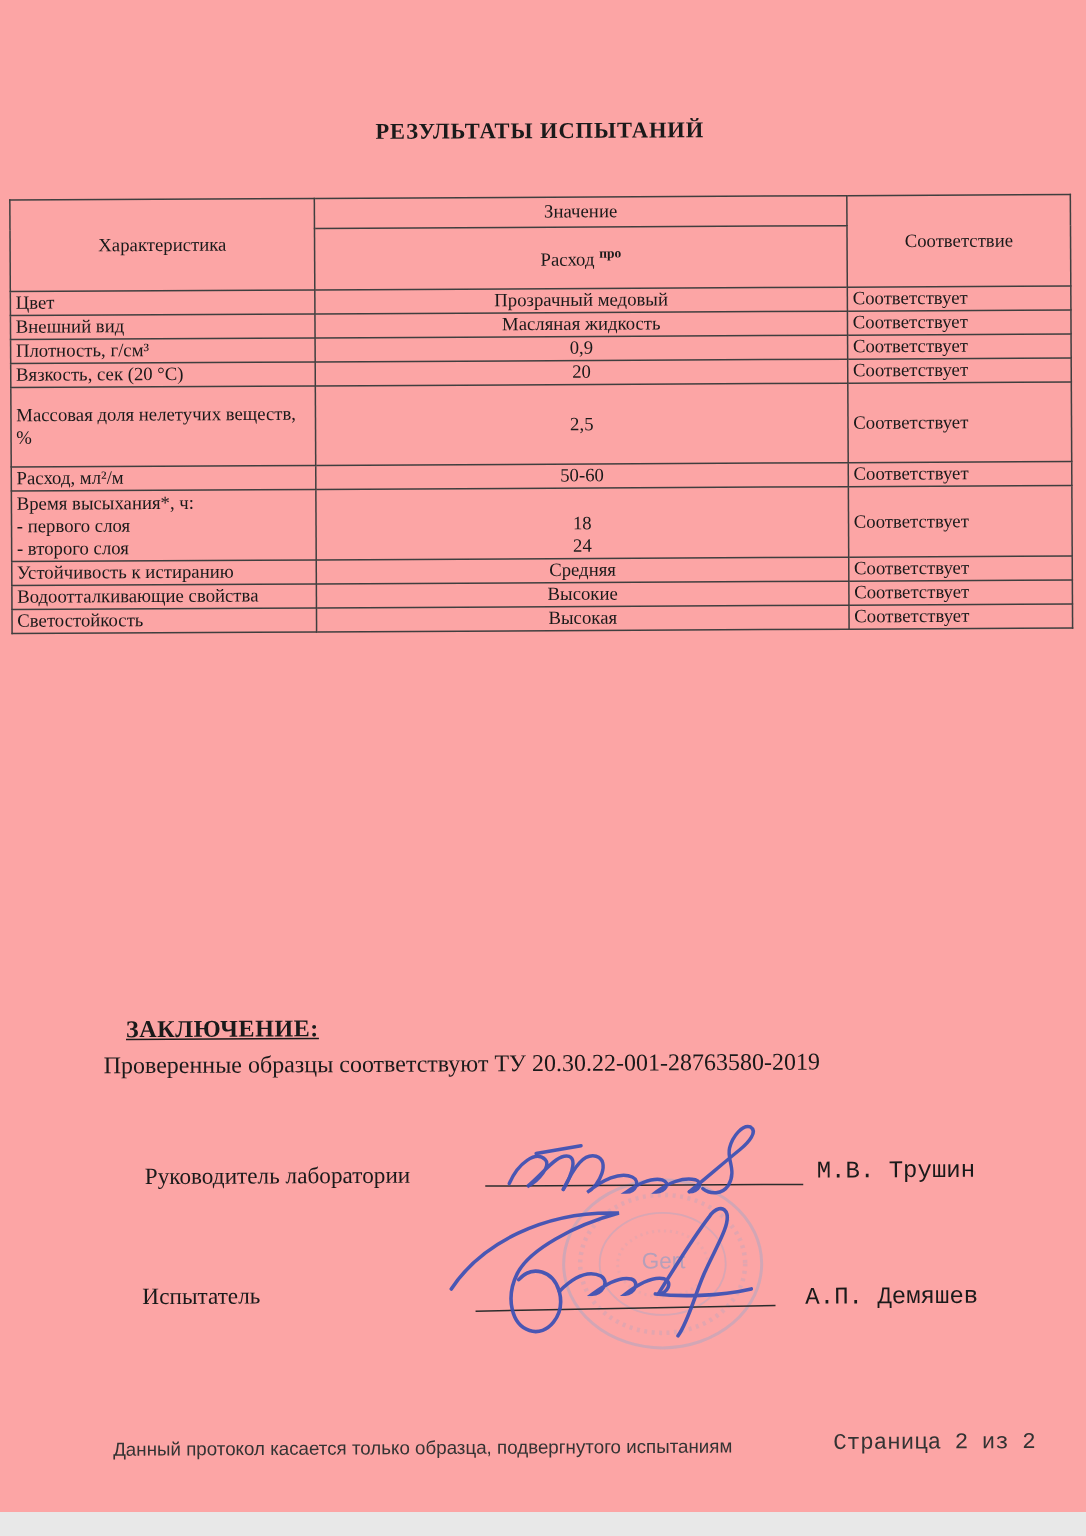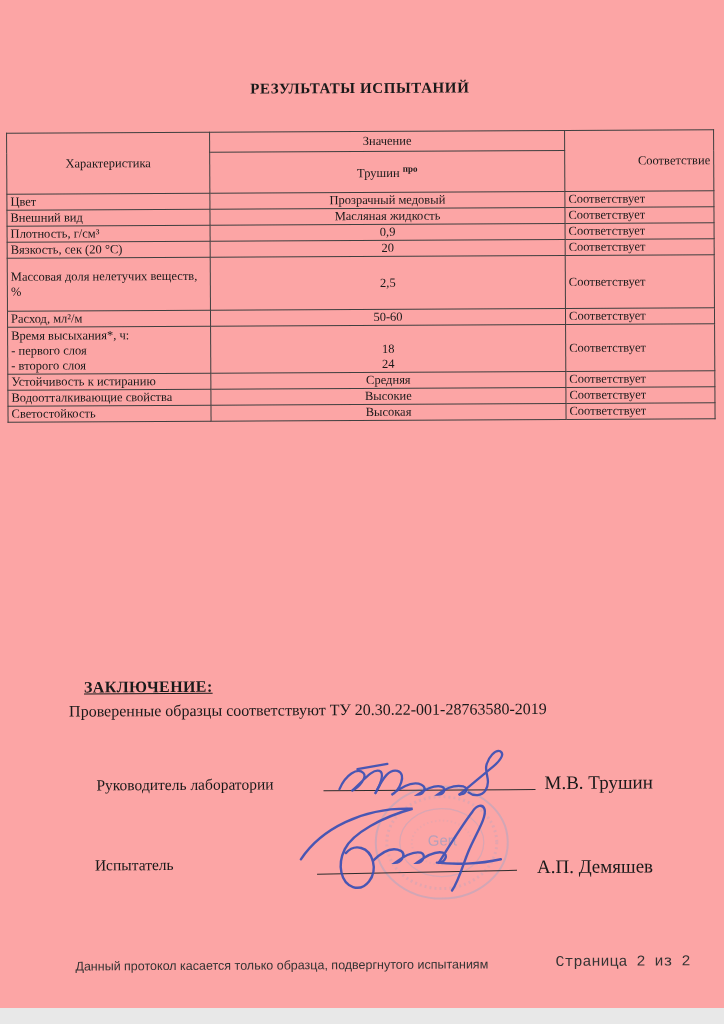--- a/index.html
+++ b/index.html
@@ -17,38 +17,38 @@
 
   table.results{
     position:absolute;left:8px;top:131px;width:708px;
     border-collapse:collapse;table-layout:fixed;
   }
   table.results td,table.results th{
     border:1px solid #3f3f3f;padding:0 3px;vertical-align:middle;
     font-size:12.5px;line-height:15px;font-weight:normal;
   }
   th.h-char{width:196px;font-weight:bold;text-align:center;}
-  th.h-comp{width:142px;font-weight:bold;text-align:right;font-size:13px;}
+  th.h-comp{width:142px;font-weight:bold;text-align:center;font-size:13px;}
   th.h-val{font-weight:bold;text-align:center;height:19px;}
   th.h-prod{font-weight:bold;text-align:center;height:40px;}
   th.h-prod sup{font-size:9px;font-weight:bold;font-family:Liberation Serif, serif;}
   td.c-name{text-align:left;padding-left:5px;}
   td.c-val{text-align:center;}
   td.c-comp{}
   tr.r-s{height:16px;}
   tr.r-m{height:53px;}
   tr.r-t{height:47px;}
   tr.r-xs{height:14px;}
   .vblank{height:15px;}
 
   .concl-head{position:absolute;left:83px;top:677px;font-size:16px;font-weight:bold;letter-spacing:.4px;text-decoration:underline;}
   .concl-text{position:absolute;left:68px;top:701px;font-size:16px;}
 
   .sig-label{position:absolute;font-size:15.5px;}
-  .sig-name{position:absolute;font-size:19px;}
+  .sig-name{position:absolute;font-size:16px;font-family:Liberation Mono, monospace;}
   .sig-line{position:absolute;border-bottom:1.5px solid #2c2c2c;}
   #line1{left:322px;top:775px;width:212px;height:15px;}
   #line2{left:315px;top:857px;width:200px;height:15px;transform:rotate(-0.8deg);}
   #lbl1{left:95px;top:775px;text-align:center;}
   #lbl2{left:93px;top:855px;}
   #name1{left:543px;top:773px;}
   #name2{left:535px;top:857px;}
 
   .stamp{position:absolute;left:368px;top:782px;}
   .sig-svg{position:absolute;}
@@ -67,21 +67,21 @@
     <div class="doc-title">РЕЗУЛЬТАТЫ ИСПЫТАНИЙ</div>
 
     <table class="results">
       <tbody>
           <tr>
         <th class="h-char" rowspan="2">Характеристика</th>
         <th class="h-val">Значение</th>
         <th class="h-comp" rowspan="2">Соответствие</th>
       </tr>
       <tr>
-        <th class="h-prod"><span>Трушин</span>&nbsp;<sup>про</sup></th>
+        <th class="h-prod"><span>Расход</span>&nbsp;<sup>про</sup></th>
       </tr>
 
       <tr class="r-s">
         <td class="c-name">Цвет</td>
         <td class="c-val">Прозрачный медовый</td>
         <td class="c-comp">Соответствует</td>
       </tr>
       <tr class="r-s">
         <td class="c-name">Внешний вид</td>
         <td class="c-val">Масляная жидкость</td>

